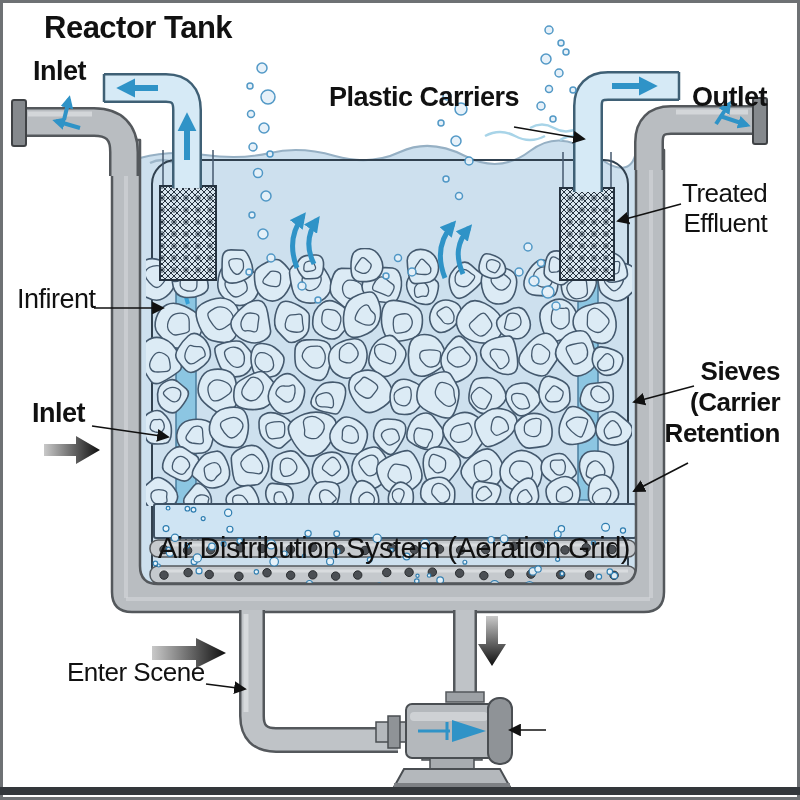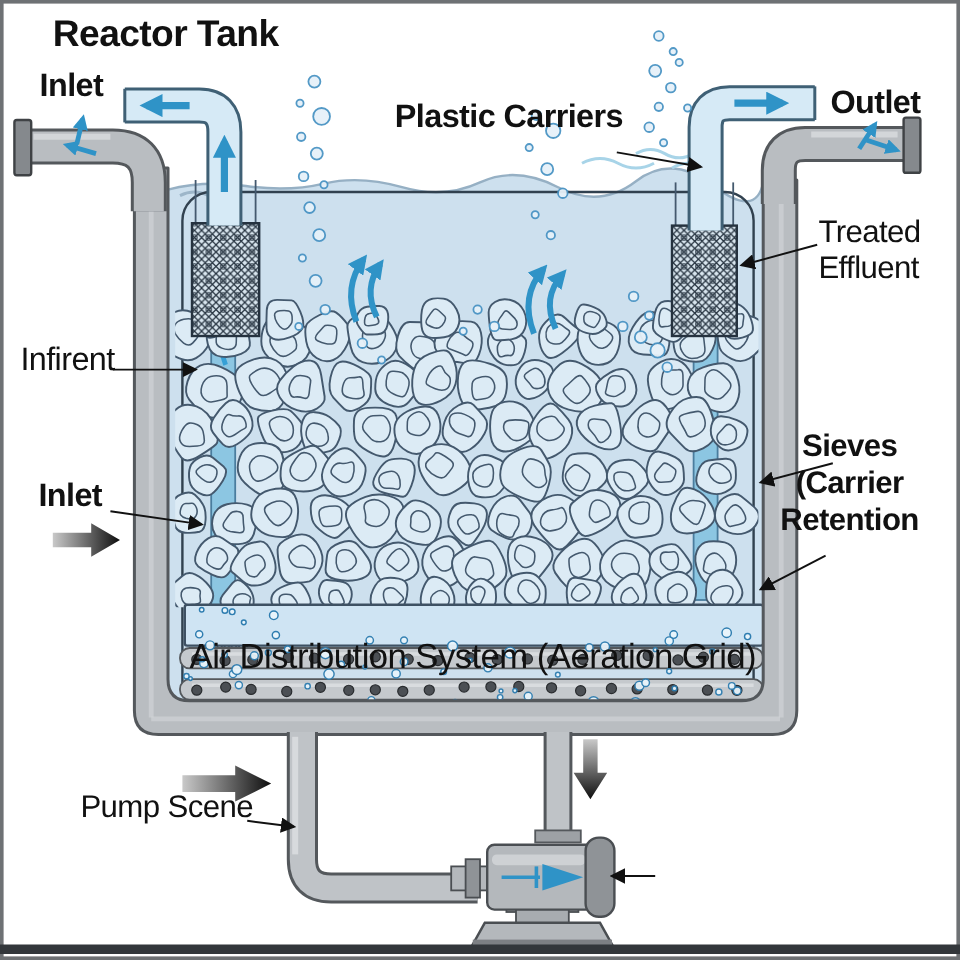--- a/index.html
+++ b/index.html
@@ -1,24 +1,24 @@
 <!DOCTYPE html>
 <html><head>
 <meta charset="utf-8">
 <style>
   html,body{margin:0;padding:0;background:#fff;}
   .stage{position:relative;width:800px;height:800px;overflow:hidden;background:#f97316;
          font-family:"Liberation Sans",sans-serif;}
   svg{position:absolute;left:0;top:0;}
   .lbl{position:absolute;color:#111;letter-spacing:-0.5px;line-height:1.15;white-space:nowrap;}
-  .lbl span{display:block;}
+  .lbl span{display:block;text-align:right;}
   #title{left:44px;top:10px;font-size:31px;font-weight:700;}
   #inletTop{left:33px;top:56px;font-size:27px;font-weight:700;}
   #plastic{left:329px;top:82px;font-size:27px;font-weight:700;line-height:31px;}
-  #outlet{left:692px;top:70px;font-size:27px;font-weight:700;}
+  #outlet{left:692px;top:82px;font-size:27px;font-weight:700;}
   #treated{left:682px;top:178px;font-size:26px;line-height:30px;}
   #infirent{left:17px;top:284px;font-size:27px;}
   #inletLow{left:32px;top:398px;font-size:27px;font-weight:700;}
   #sievesBlk{left:636px;top:356px;width:144px;text-align:center;font-size:26px;font-weight:700;line-height:31px;}
   #aeration{left:158px;top:532px;width:474px;text-align:left;font-size:29px;}
   #enterScene{left:67px;top:658px;font-size:26px;}
   #pumpLbl{left:538px;top:702px;width:244px;text-align:center;font-size:26px;line-height:31px;}
 </style>
 </head>
 <body>
@@ -547,15 +547,15 @@
   <span>Effluent</span>
 </div>
 <div class="lbl" id="infirent">Infirent</div>
 <div class="lbl" id="inletLow">Inlet</div>
 <div class="lbl" id="sievesBlk">
   <span>Sieves</span>
   <span>(Carrier</span>
   <span>Retention</span>
 </div>
 <div class="lbl" id="aeration">Air Distribution System (Aeration Grid)</div>
-<div class="lbl" id="enterScene">Pump Scene</div>
+<div class="lbl" id="enterScene">Enter Scene</div>
 
 </div>
 
 </body></html>

